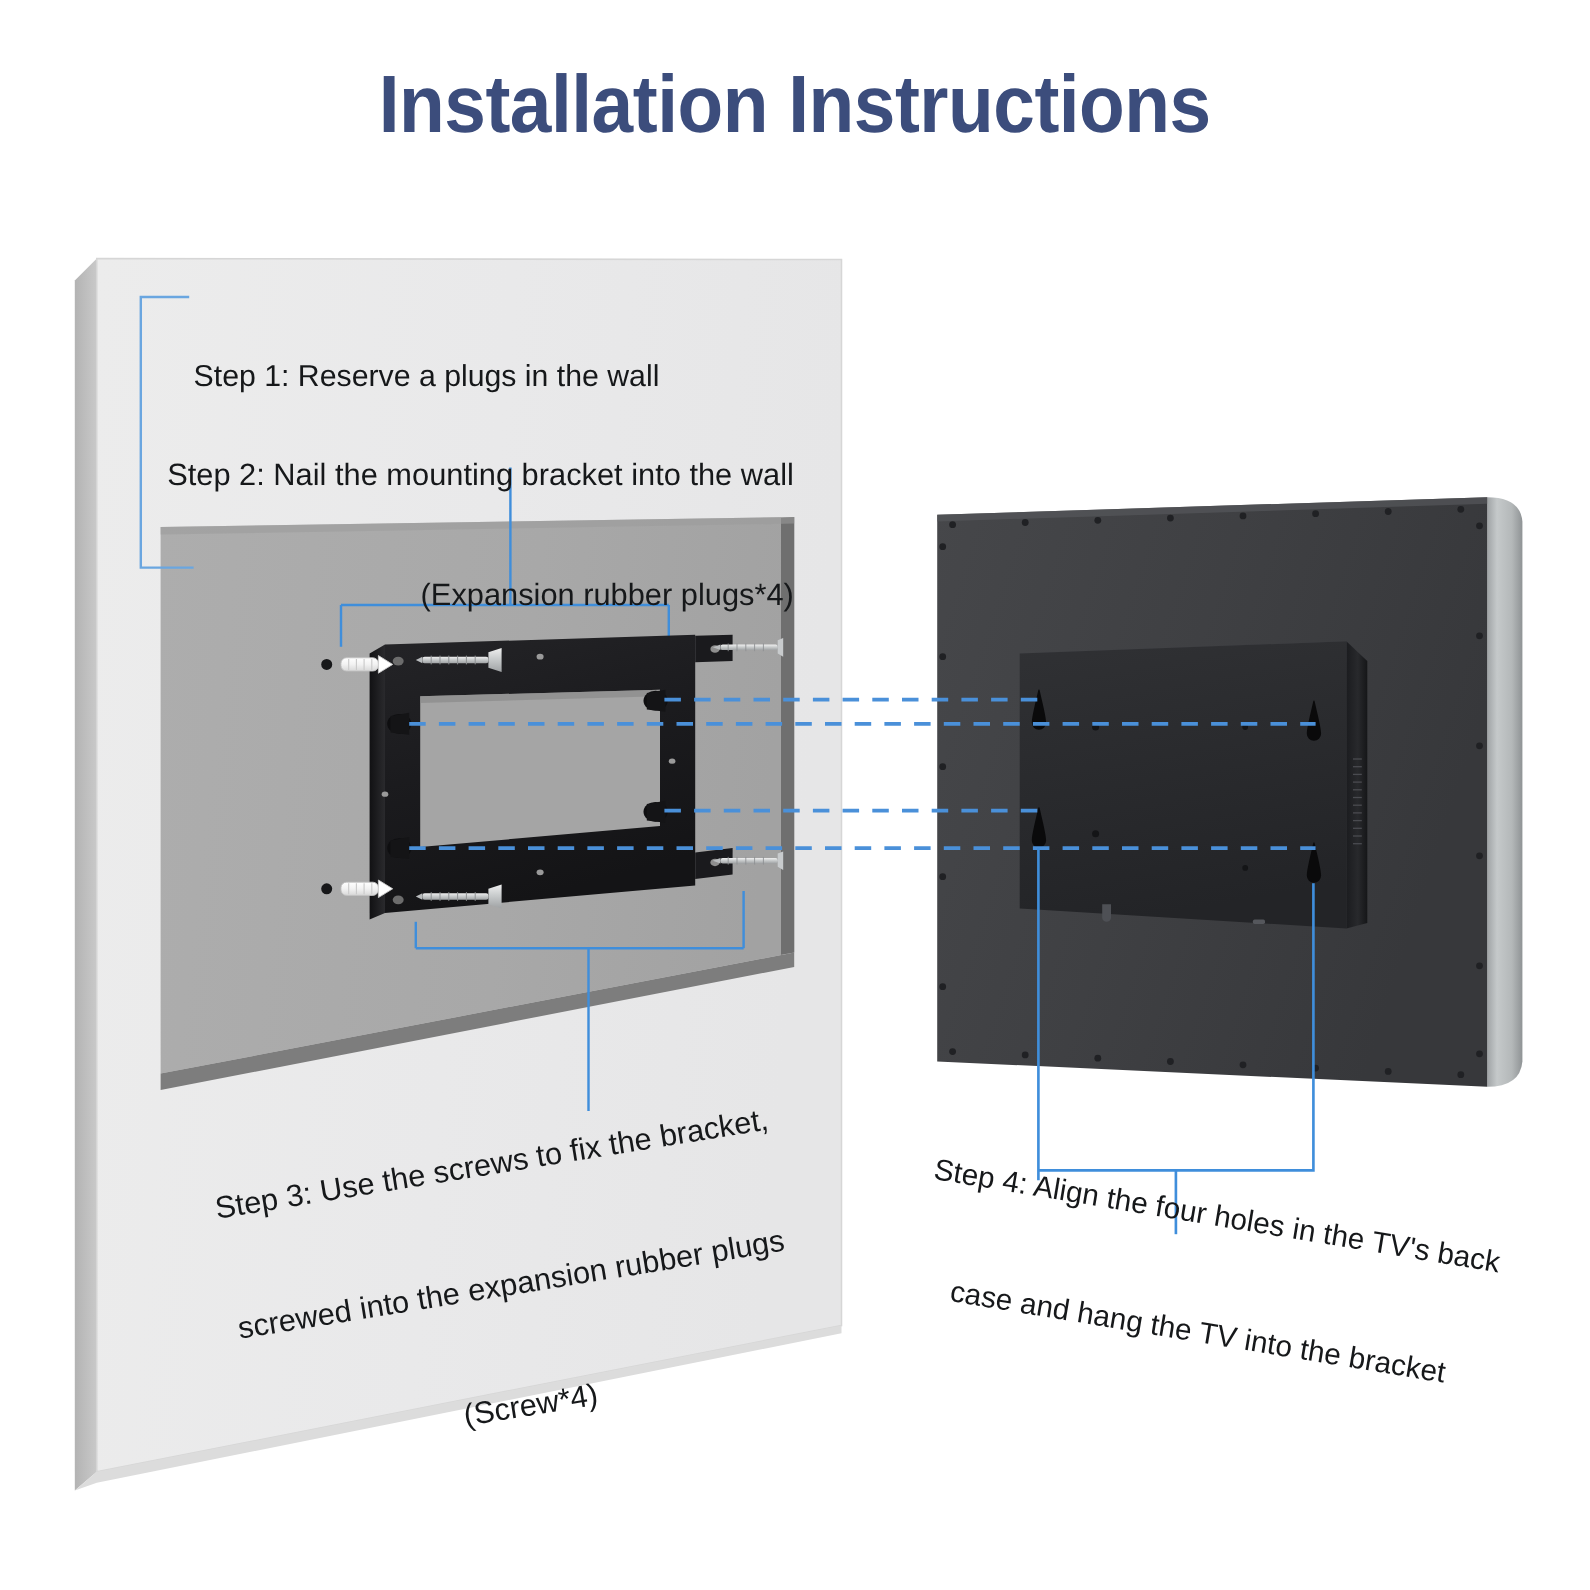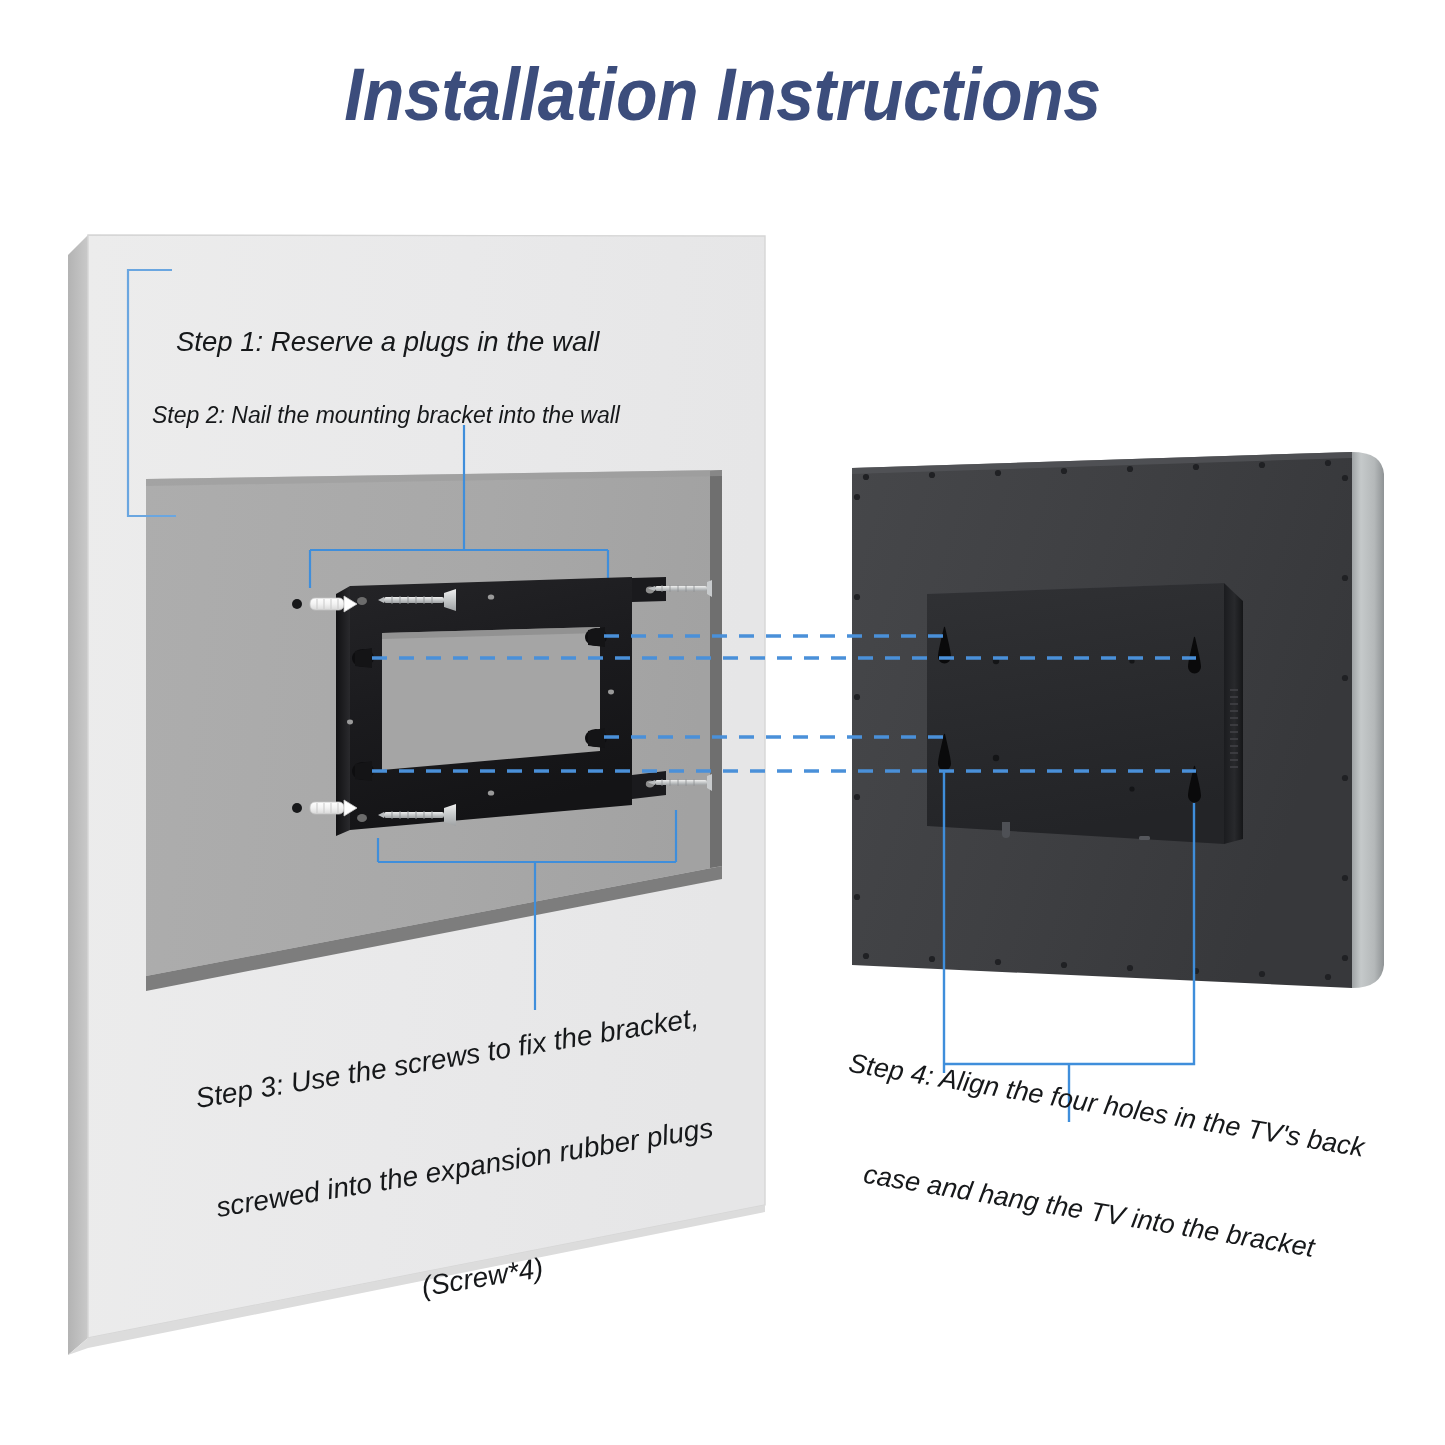--- a/index.html
+++ b/index.html
@@ -14,21 +14,20 @@
     position: relative;
     overflow: hidden;
     font-family: "Liberation Sans", sans-serif;
   }
   #page {
     position: absolute;
     inset: 0;
     width: 1445px;
     height: 1027px;
     background: #ffffff;
-    font-style: italic;
   }
   #page-title {
     position: absolute;
     top: 52px;
     left: 0;
     width: 1445px;
     text-align: center;
     font-family: "Liberation Sans", sans-serif;
     font-weight: bold;
     font-size: 74px;
@@ -54,21 +53,21 @@
     line-height: 1.30;
   }
   #step1-text {
     left: 176px;
     top: 252px;
     font-size: 27.5px;
   }
   #step2-text {
     left: 152px;
     top: 341px;
-    font-size: 23px;
+    font-size: 28px;
     text-align: right;
   }
   #step3-text {
     left: 146px;
     top: 1014px;
     width: 580px;
     font-size: 28px;
     text-align: center;
     transform: rotate(-9.2deg);
     transform-origin: left top;
@@ -409,20 +408,21 @@
       <path d="M 1069,1064 L 1069,1122"></path>
     </g>
   </svg>
 
   <div class="step-text" id="step1-text">
     <div>Step 1: Reserve a plugs in the wall</div>
   </div>
 
   <div class="step-text" id="step2-text">
     <div>Step 2: Nail the mounting bracket into the wall</div>
+    <div>(Expansion rubber plugs*4)</div>
   </div>
 
   <div class="step-text" id="step3-text">
     <div>Step 3: Use the screws to fix the bracket,</div>
     <div>screwed into the expansion rubber plugs</div>
     <div>(Screw*4)</div>
   </div>
 
   <div class="step-text" id="step4-text">
     <div>Step 4: Align the four holes in the TV's back</div>

